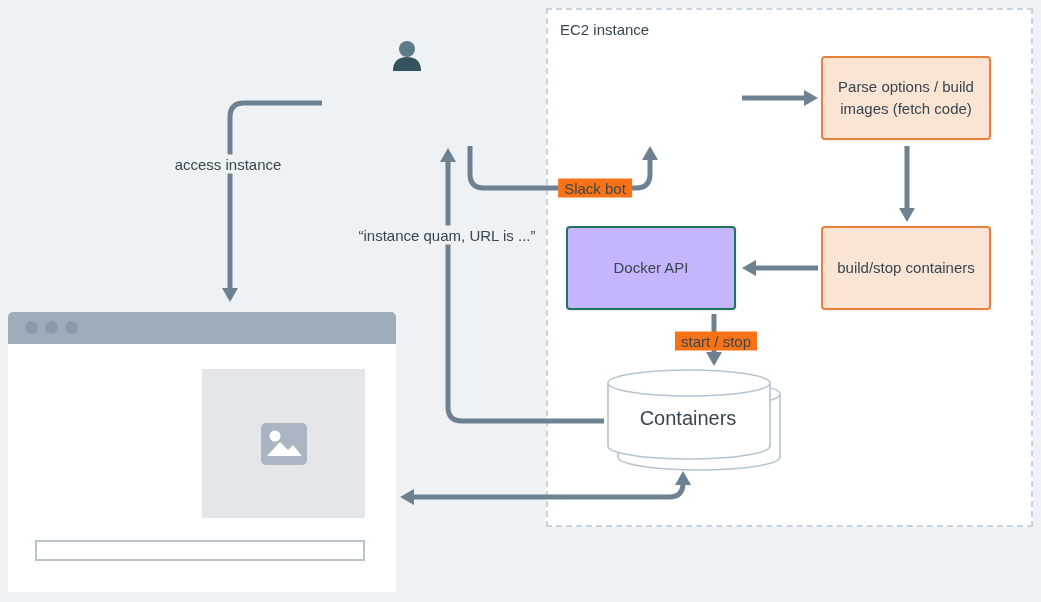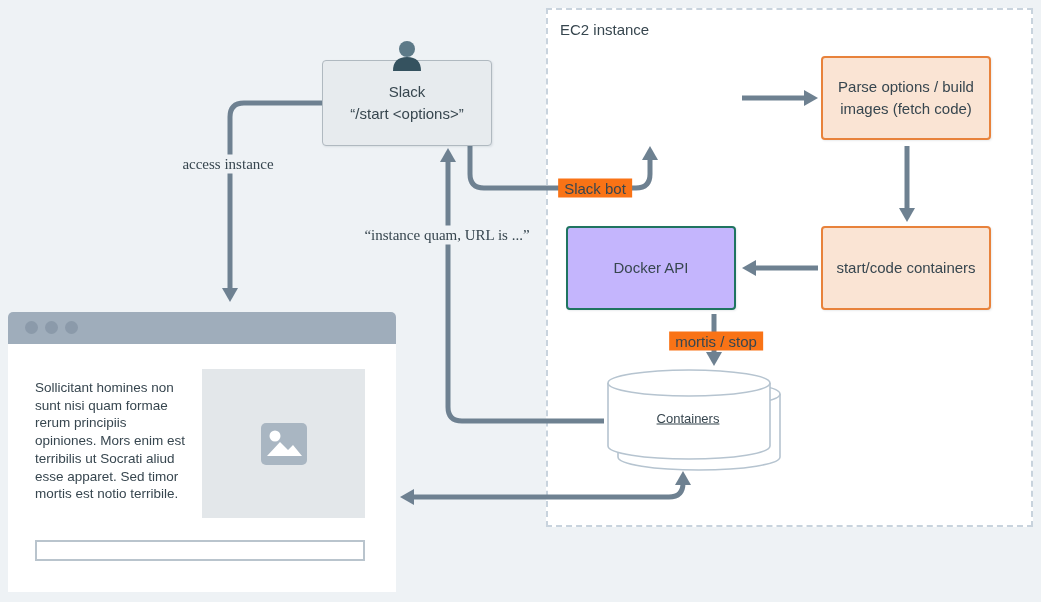--- a/index.html
+++ b/index.html
@@ -22,26 +22,26 @@
   .node-slack    { left:322px; top:60px;  width:170px; height:86px; background:#e7ebee; border:1px solid #b0b9c0; }
   .node-yellow   { left:566px; top:57px;  width:170px; height:84px; background:#fcf3d5; border:2px solid #eec437; }
   .node-parse    { left:821px; top:56px;  width:170px; height:84px; background:#fae4d4; border:2px solid #e8823b; padding:0 10px; }
   .node-docker   { left:566px; top:226px; width:170px; height:84px; background:#c4b5fd; border:2px solid #1f7460; }
   .node-startstop{ left:821px; top:226px; width:170px; height:84px; background:#fae4d4; border:2px solid #e8823b; }
 
   .person { position:absolute; left:392px; top:41px; width:30px; height:30px; z-index:4; }
 
   .cylinder-wrap { position:absolute; left:598px; top:362px; width:196px; height:112px; z-index:3; }
   .cylinder-label { position:absolute; left:688px; top:418px; transform:translate(-50%,-50%);
-                    font-size:13px; z-index:4;text-decoration:underline; }
+                    font-size:20px; z-index:4; }
 
   
   .edge-label { position:absolute; transform:translate(-50%,-50%); font-size:15px;
                 padding:1px 6px; white-space:nowrap; z-index:4; }
-  .lbl-page  { background:#eef2f5;font-family:Liberation Serif, serif; }
+  .lbl-page  { background:#eef2f5; }
   .lbl-white { background:#f97316; }
   .lbl-access   { left:228px; top:164px; }
   .lbl-slackbot { left:595px; top:188px; }
   .lbl-ready    { left:447px; top:235px; }
   .lbl-startstop{ left:716px; top:341px; }
 
   
   .browser { position:absolute; left:8px; top:312px; width:388px; height:280px;
              background:#ffffff; border-radius:5px 5px 0 0; z-index:1; }
   .browser-bar { position:absolute; left:0; top:0; width:100%; height:32px;
@@ -85,68 +85,63 @@
     <polygon points="714,366 706,352 722,352" fill="#6e8191" stroke="none"></polygon>
 
     <path d="M 604 421 L 462 421 Q 448 421 448 407 L 448 162"></path>
     <polygon points="448,148 440,162 456,162" fill="#6e8191" stroke="none"></polygon>
 
     <path d="M 414 497 L 669 497 Q 683 497 683 483"></path>
     <polygon points="400,497 414,489 414,505" fill="#6e8191" stroke="none"></polygon>
     <polygon points="683,471 675,485 691,485" fill="#6e8191" stroke="none"></polygon>
   </svg>
 
-  <div class="node node-slack">
-    <div>Slack</div>
-    <div>“/start &lt;options&gt;”</div>
-  </div>
   <svg class="person" viewBox="0 0 30 30">
     <circle cx="15" cy="8" r="8" fill="#5d7a88"></circle>
     <path d="M 1 30 Q 1 16 15 16 Q 29 16 29 30 Z" fill="#35525f"></path>
   </svg>
 
 
   <div class="node node-parse">
     <div>Parse options / build images (fetch code)</div>
   </div>
 
   <div class="node node-docker">
     <div>Docker API</div>
   </div>
 
   <div class="node node-startstop">
-    <div>start/code containers</div>
+    <div>build/stop containers</div>
   </div>
 
   <svg class="cylinder-wrap" viewBox="0 0 196 112">
     <g transform="translate(10,11)" stroke="#b6c4d0" stroke-width="1.6">
       <path d="M 10 21 L 10 84 A 81 13 0 0 0 172 84 L 172 21" fill="#ffffff"></path>
       <ellipse cx="91" cy="21" rx="81" ry="13" fill="#ffffff"></ellipse>
     </g>
     <g stroke="#b6c4d0" stroke-width="1.6">
       <path d="M 10 21 L 10 84 A 81 13 0 0 0 172 84 L 172 21" fill="#ffffff"></path>
       <ellipse cx="91" cy="21" rx="81" ry="13" fill="#ffffff"></ellipse>
     </g>
   </svg>
   <div class="cylinder-label">Containers</div>
 
   <div class="edge-label lbl-page lbl-access">access instance</div>
   <div class="edge-label lbl-white lbl-slackbot">Slack bot</div>
   <div class="edge-label lbl-page lbl-ready">“instance quam, URL is ...”</div>
-  <div class="edge-label lbl-white lbl-startstop">mortis / stop</div>
+  <div class="edge-label lbl-white lbl-startstop">start / stop</div>
 
   <div class="browser">
     <div class="browser-bar">
       <div class="browser-dots">
         <span></span>
         <span></span>
         <span></span>
       </div>
     </div>
-    <div class="browser-paragraph">Sollicitant homines non sunt nisi quam formae rerum principiis opiniones. Mors enim est terribilis ut Socrati aliud esse apparet. Sed timor mortis est notio terribile.</div>
     <div class="browser-img">
       <svg width="46" height="42" viewBox="0 0 46 42">
         <rect x="0" y="0" width="46" height="42" rx="5" fill="#a9b6c2"></rect>
         <circle cx="14" cy="13" r="5.5" fill="#ffffff"></circle>
         <path d="M 6 33 L 19 19 L 27 27 L 32 22 L 41 33 Z" fill="#ffffff"></path>
       </svg>
     </div>
     <input class="browser-input" type="text" value="" style="">
   </div>
 

